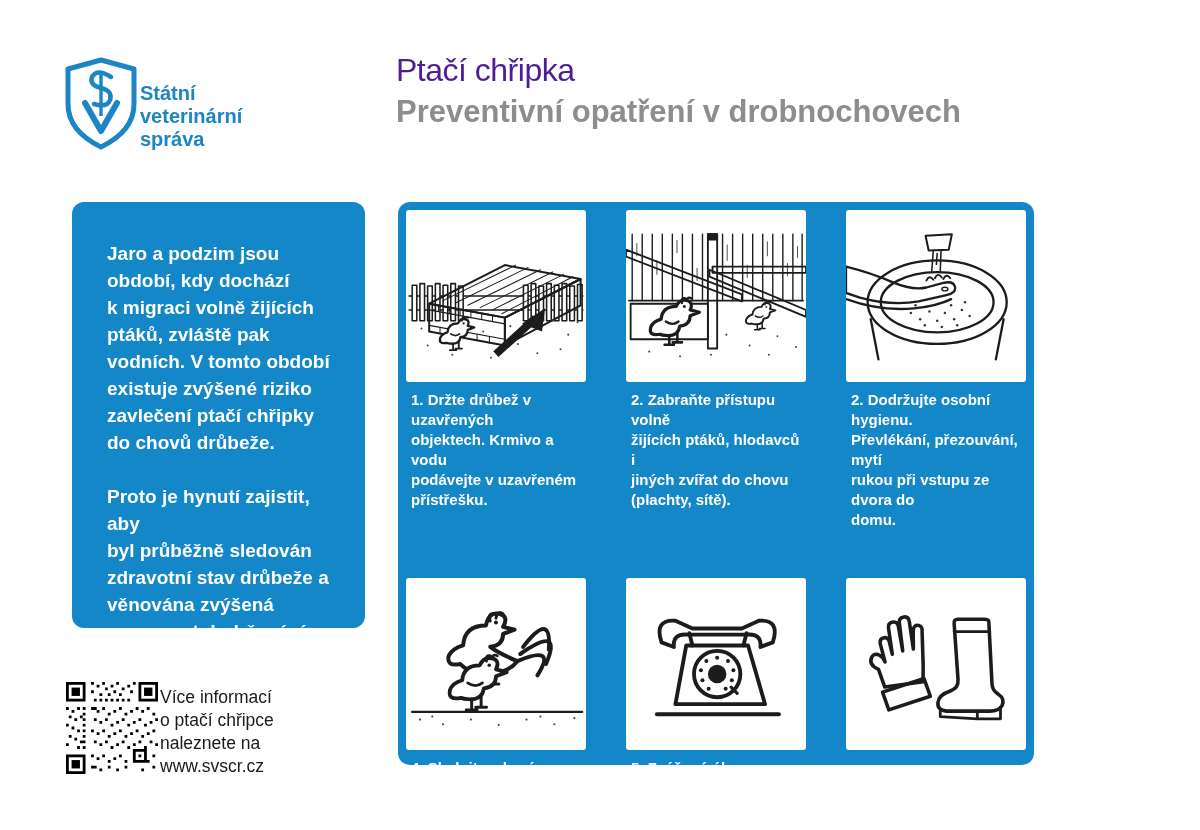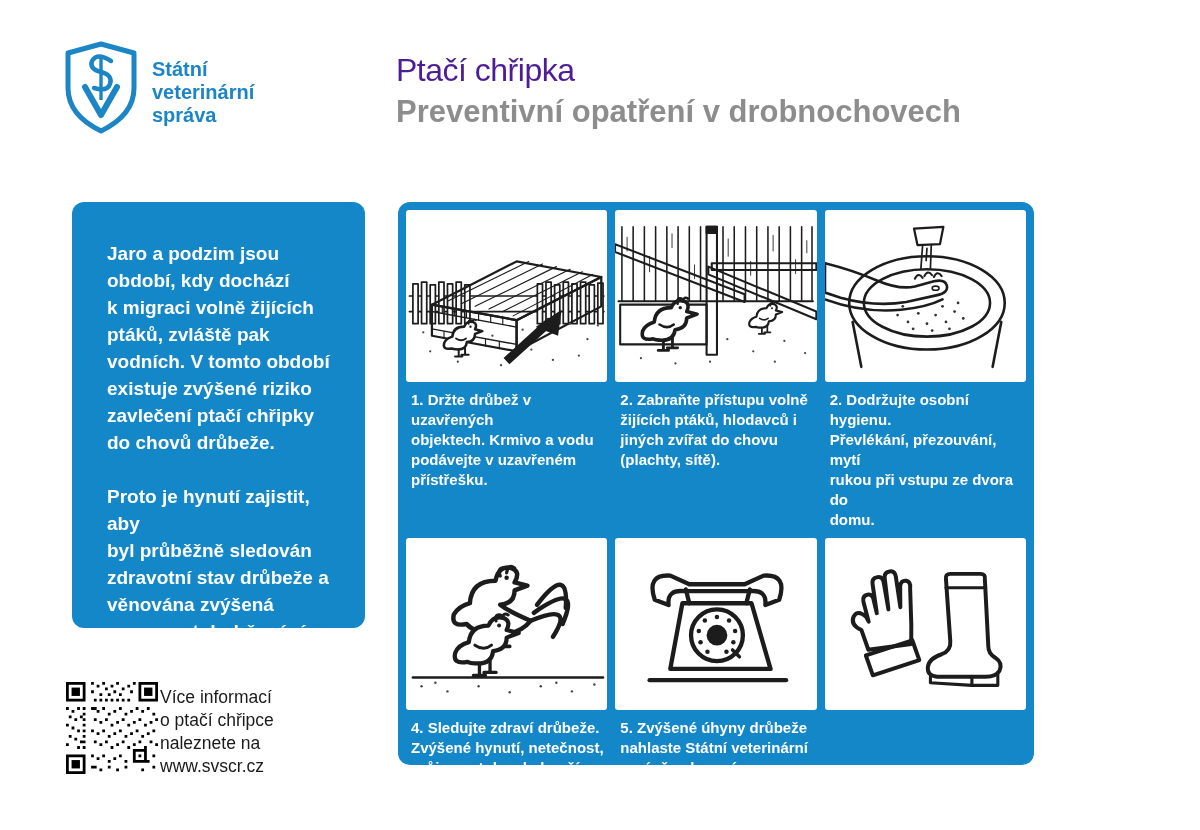--- a/index.html
+++ b/index.html
@@ -1,38 +1,38 @@
 <!DOCTYPE html>
 <html><head>
 <meta charset="utf-8">
 <style>
   html,body{margin:0;padding:0;background:#e9e9e9;}
   .poster{
     position:relative;width:1200px;height:830px;background:#ffffff;
     font-family:"Liberation Sans", sans-serif;overflow:hidden;margin:0 auto;
   }
   
-  .logo{position:absolute;left:64px;top:40px;display:flex;gap:14px;align-items:center;}
+  .logo{position:absolute;left:64px;top:56px;display:flex;gap:2px;align-items:flex-end;}
   .org-name{color:#1b85c5;font-weight:bold;font-size:20px;line-height:23px;padding-top:10px;}
   .org-name span{display:block;}
   .title-block{position:absolute;left:396px;top:54px;}
   .page-title{margin:0;color:#4c1d95;font-size:32px;font-weight:normal;letter-spacing:-0.5px;line-height:1.05;}
   .page-subtitle{margin:7px 0 0 0;color:#8d8d8d;font-size:31px;font-weight:bold;line-height:1.1;}
   
   .intro-box{
     position:absolute;left:72px;top:202px;width:293px;height:426px;box-sizing:border-box;
     background:#1487c9;border-radius:12px;padding:25px 18px 20px 22px;color:#fff;
   }
   .intro-box p{margin:13px;font-size:19px;font-weight:bold;line-height:27px;white-space:pre-line;}
   .intro-box p + p{margin-top:27px;}
   
   .grid-box{
     position:absolute;left:398px;top:202px;width:636px;height:563px;box-sizing:border-box;
     background:#1487c9;border-radius:12px;padding:8px;
-    display:grid;grid-template-columns:repeat(3,1fr);column-gap:8px;row-gap:0;
+    display:grid;grid-template-columns:repeat(3,1fr);column-gap:8px;row-gap:0;gap:40px;
   }
   .panel{display:flex;flex-direction:column;}
   .panel-img{background:#fff;border-radius:3px;height:172px;overflow:hidden;flex:none;}
   .panel-img svg{display:block;width:100%;height:100%;}
   .panel-caption{
     color:#fff;font-size:15px;font-weight:bold;line-height:20px;
     padding:8px 2px 8px 5px;white-space:pre-line;
   }
   
   .footer{position:absolute;left:66px;top:682px;display:flex;gap:2px;align-items:flex-start;}

